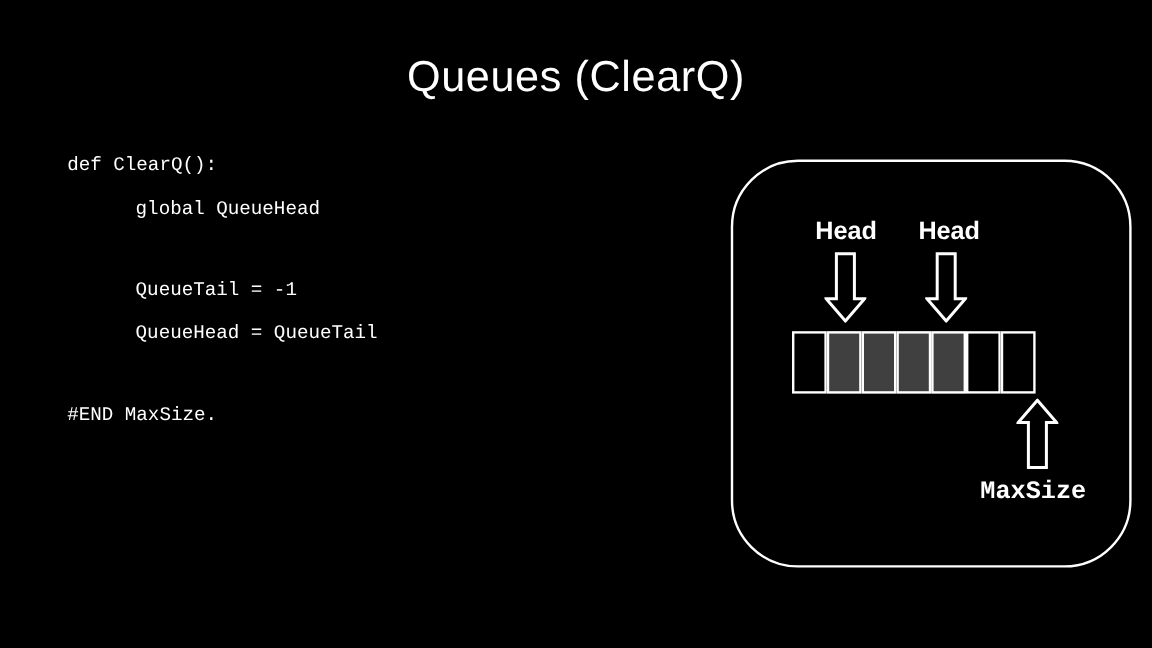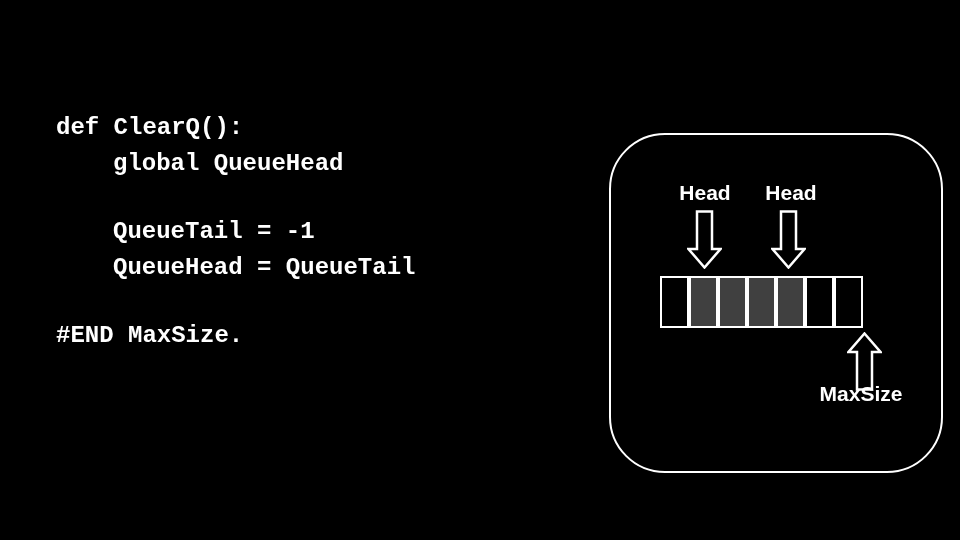--- a/index.html
+++ b/index.html
@@ -7,39 +7,39 @@
     position:relative; width:960px; height:540px;
     background:#000000; color:#ffffff; overflow:hidden;
     font-family:"Liberation Sans", sans-serif;
   }
   .title {
     position:absolute; top:42px; left:0; width:960px;
     text-align:center; font-size:36px; line-height:44px;
     font-weight:400; letter-spacing:0.5px; margin:0;
   }
   .code {
-    position:absolute; left:56px; top:110px;
+    position:absolute; left:56px; top:120px;
     font-family:"Liberation Mono","DejaVu Sans Mono",monospace;
-    font-size:24px; color:#ffffff;font-weight:bold;
+    font-size:16px; color:#ffffff;
   }
   .code-line { height:36px; line-height:36px; white-space:pre; }
   .code-line.indent { padding-left:57px; }
   .code-line.gap { margin-top:32px; }
 
   .panel {
     position:absolute; left:609px; top:133px; width:334px; height:340px;
     border:2.5px solid #ffffff; border-radius:56px; box-sizing:border-box;
   }
   .pointer-label {
     position:absolute; transform:translateX(-50%);
     font-size:21px; font-weight:bold; line-height:25px; white-space:nowrap;text-align:center;
   }
   .label-head { left:94px; top:45px; }
   .label-tail { left:180px; top:45px; }
-  .label-maxsize { left:250px; top:246px; }
+  .label-maxsize { left:250px; top:263px;font-family:Liberation Mono, monospace; }
 
   .arrow { position:absolute; }
   .arrow-head { left:76px; top:75px; }
   .arrow-tail { left:160px; top:75px; }
   .arrow-maxsize { left:236px; top:197px; }
 
   .queue {
     position:absolute; left:49px; top:141px;
     display:flex;
   }
@@ -47,20 +47,21 @@
     width:29px; height:52px; box-sizing:border-box;
     border:2.5px solid #ffffff; background:#000000;
   }
   .cell[data-state="filled"] { background:#404040; }
 </style>
 </head>
 <body>
 
 <div class="slide">
 
+  <h1 class="title">Queues (ClearQ)</h1>
 
   <div class="code">
     <div class="code-line">def ClearQ():</div>
     <div class="code-line indent">global QueueHead</div>
     <div class="code-line indent gap">QueueTail = -1</div>
     <div class="code-line indent">QueueHead = QueueTail</div>
     <div class="code-line gap">#END MaxSize.</div>
   </div>
 
   <div class="panel">

